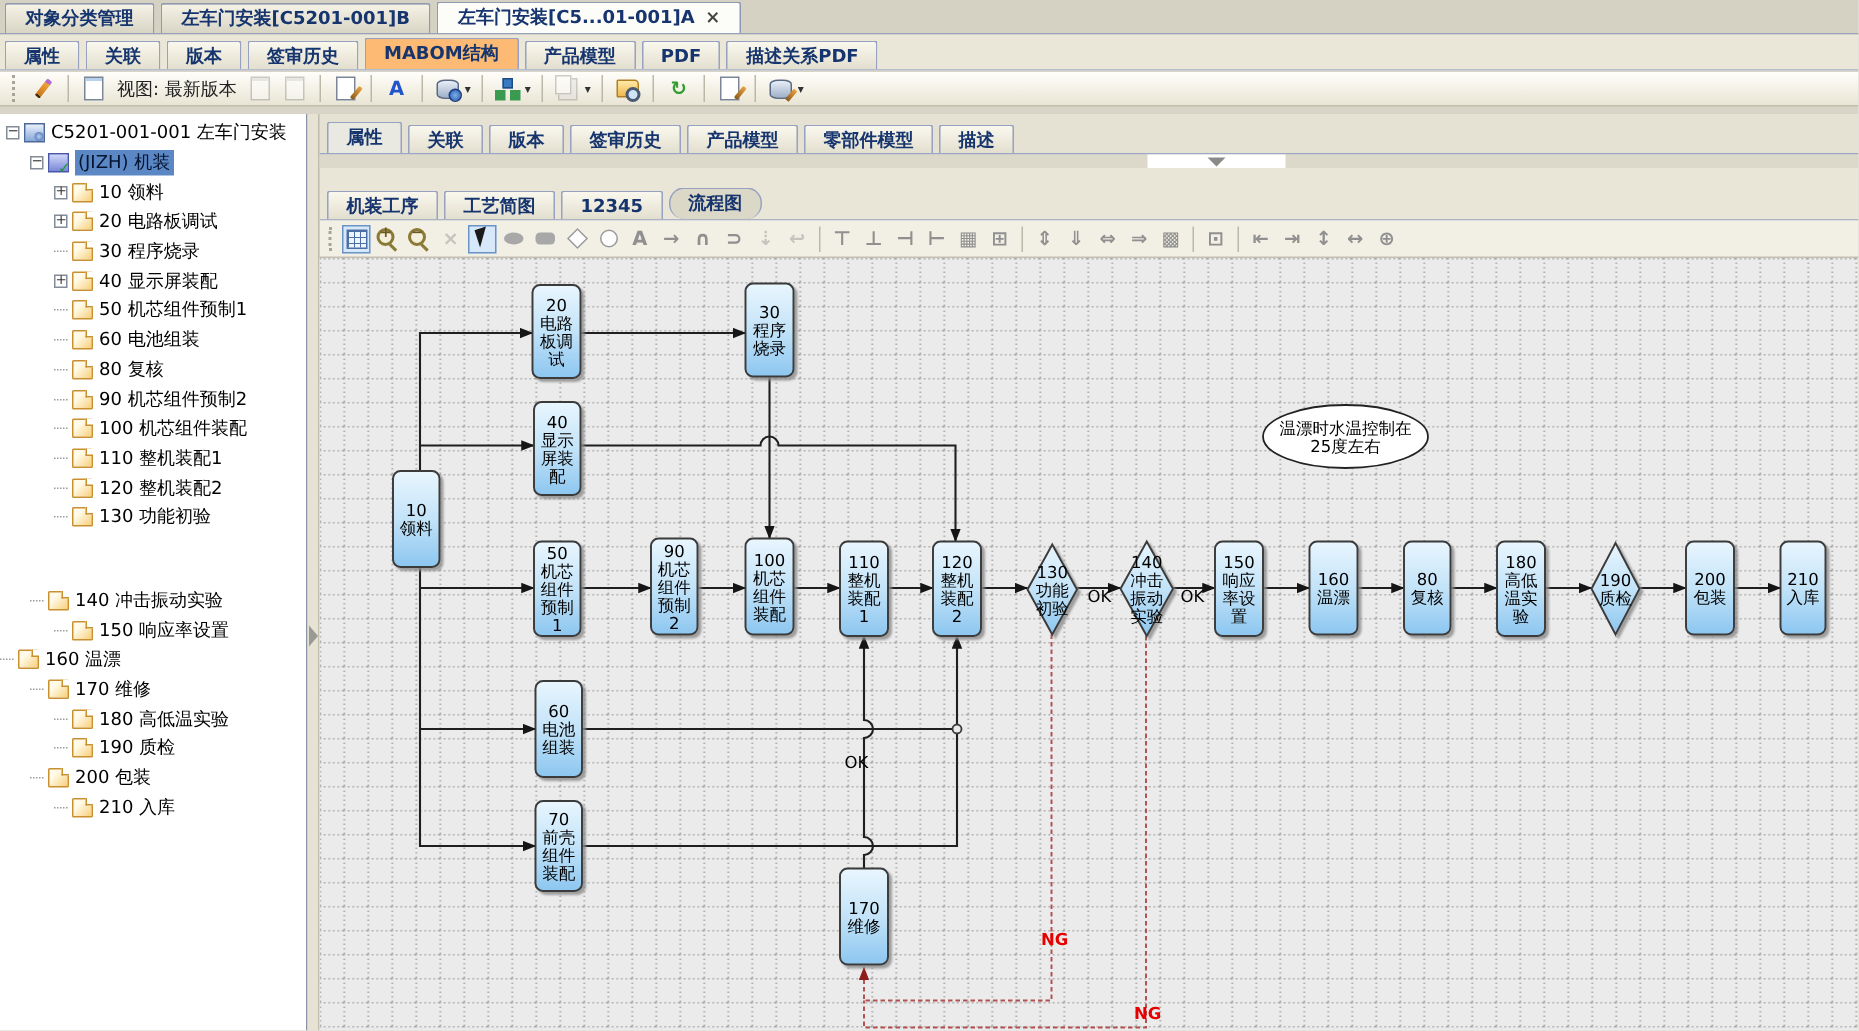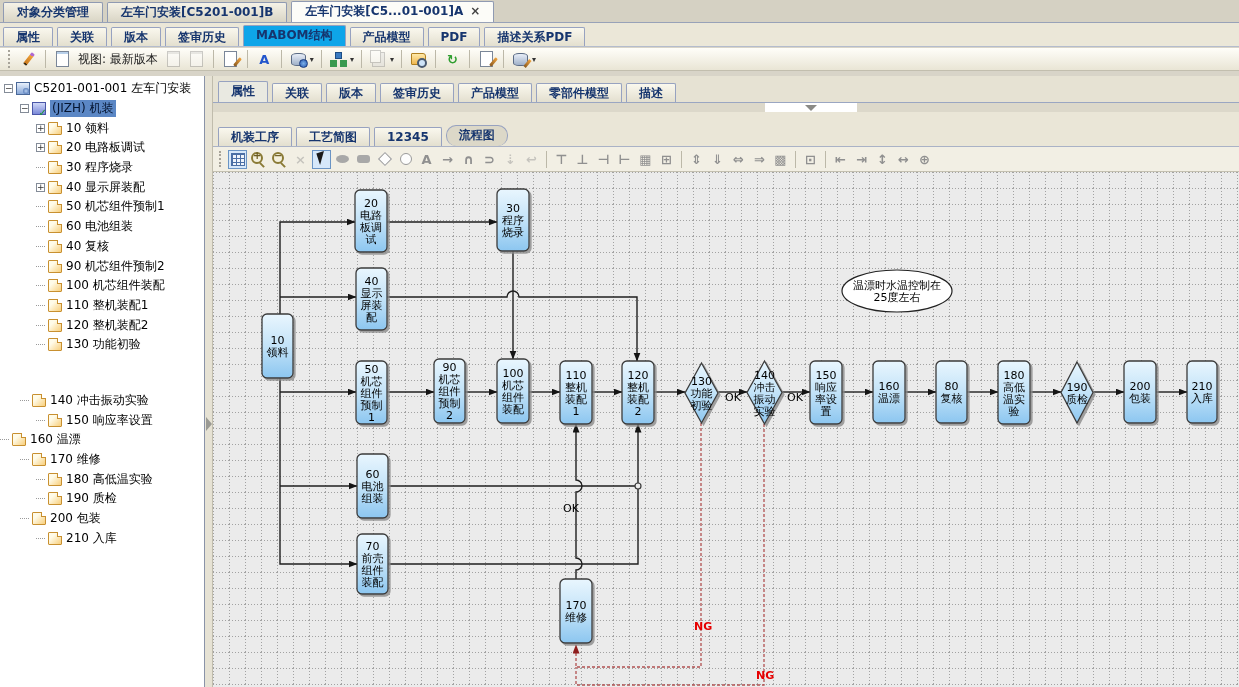--- a/index.html
+++ b/index.html
@@ -16,21 +16,21 @@
   .dtab.active { background:#fcfcf8; height:21px; }
   .dtab .close { color:#444; font-weight:bold; }
 
   
   .ribbon { position:absolute; top:23px; left:0; right:0; height:24px; background:#ebe7d8;
             border-bottom:1px solid #b4bccd; display:flex; align-items:flex-end; }
   .rtab, .ptab, .vtab { margin:2px 1px 0 3px; padding:0 12px; height:19px; line-height:18px;
           border:1px solid #97a2c0; border-bottom:none; border-radius:2px 2px 0 0;
           background:linear-gradient(#faf8ee,#e3dfcf); color:#16356e; font-weight:bold;
           white-space:nowrap; cursor:default; }
-  .rtab.active { background:#0ea5e9; height:21px; }
+  .rtab.active { background:#fdba74; height:21px; }
 
   
   .toolbar { position:absolute; top:48px; left:0; right:0; height:23px;
              background:linear-gradient(#fffef9,#e9e5d5); border-bottom:1px solid #c2beae;
              display:flex; align-items:center; padding-left:8px; gap:4px; }
   .toolbar .grip { width:3px; height:18px; border-left:2px dotted #a8a49a; margin-right:4px; }
   .tsep { width:1px; height:18px; background:#bcb8a8; margin:0 3px; }
   .tlabel { color:#222; padding:0 2px; }
   .mtb { position:relative; width:19px; height:19px; display:inline-flex; align-items:center;
          justify-content:center; font-size:13px; }
@@ -238,21 +238,21 @@
           <span class="tlabeltxt">50 机芯组件预制1</span>
         </div>
         <div class="trow" style="padding-left: 36px;">
           <span class="stub"></span>
           <span class="tico ico-page"></span>
           <span class="tlabeltxt">60 电池组装</span>
         </div>
         <div class="trow" style="padding-left: 36px;">
           <span class="stub"></span>
           <span class="tico ico-page"></span>
-          <span class="tlabeltxt">40 复核</span>
+          <span class="tlabeltxt">80 复核</span>
         </div>
         <div class="trow" style="padding-left: 36px;">
           <span class="stub"></span>
           <span class="tico ico-page"></span>
           <span class="tlabeltxt">90 机芯组件预制2</span>
         </div>
         <div class="trow" style="padding-left: 36px;">
           <span class="stub"></span>
           <span class="tico ico-page"></span>
           <span class="tlabeltxt">100 机芯组件装配</span>

